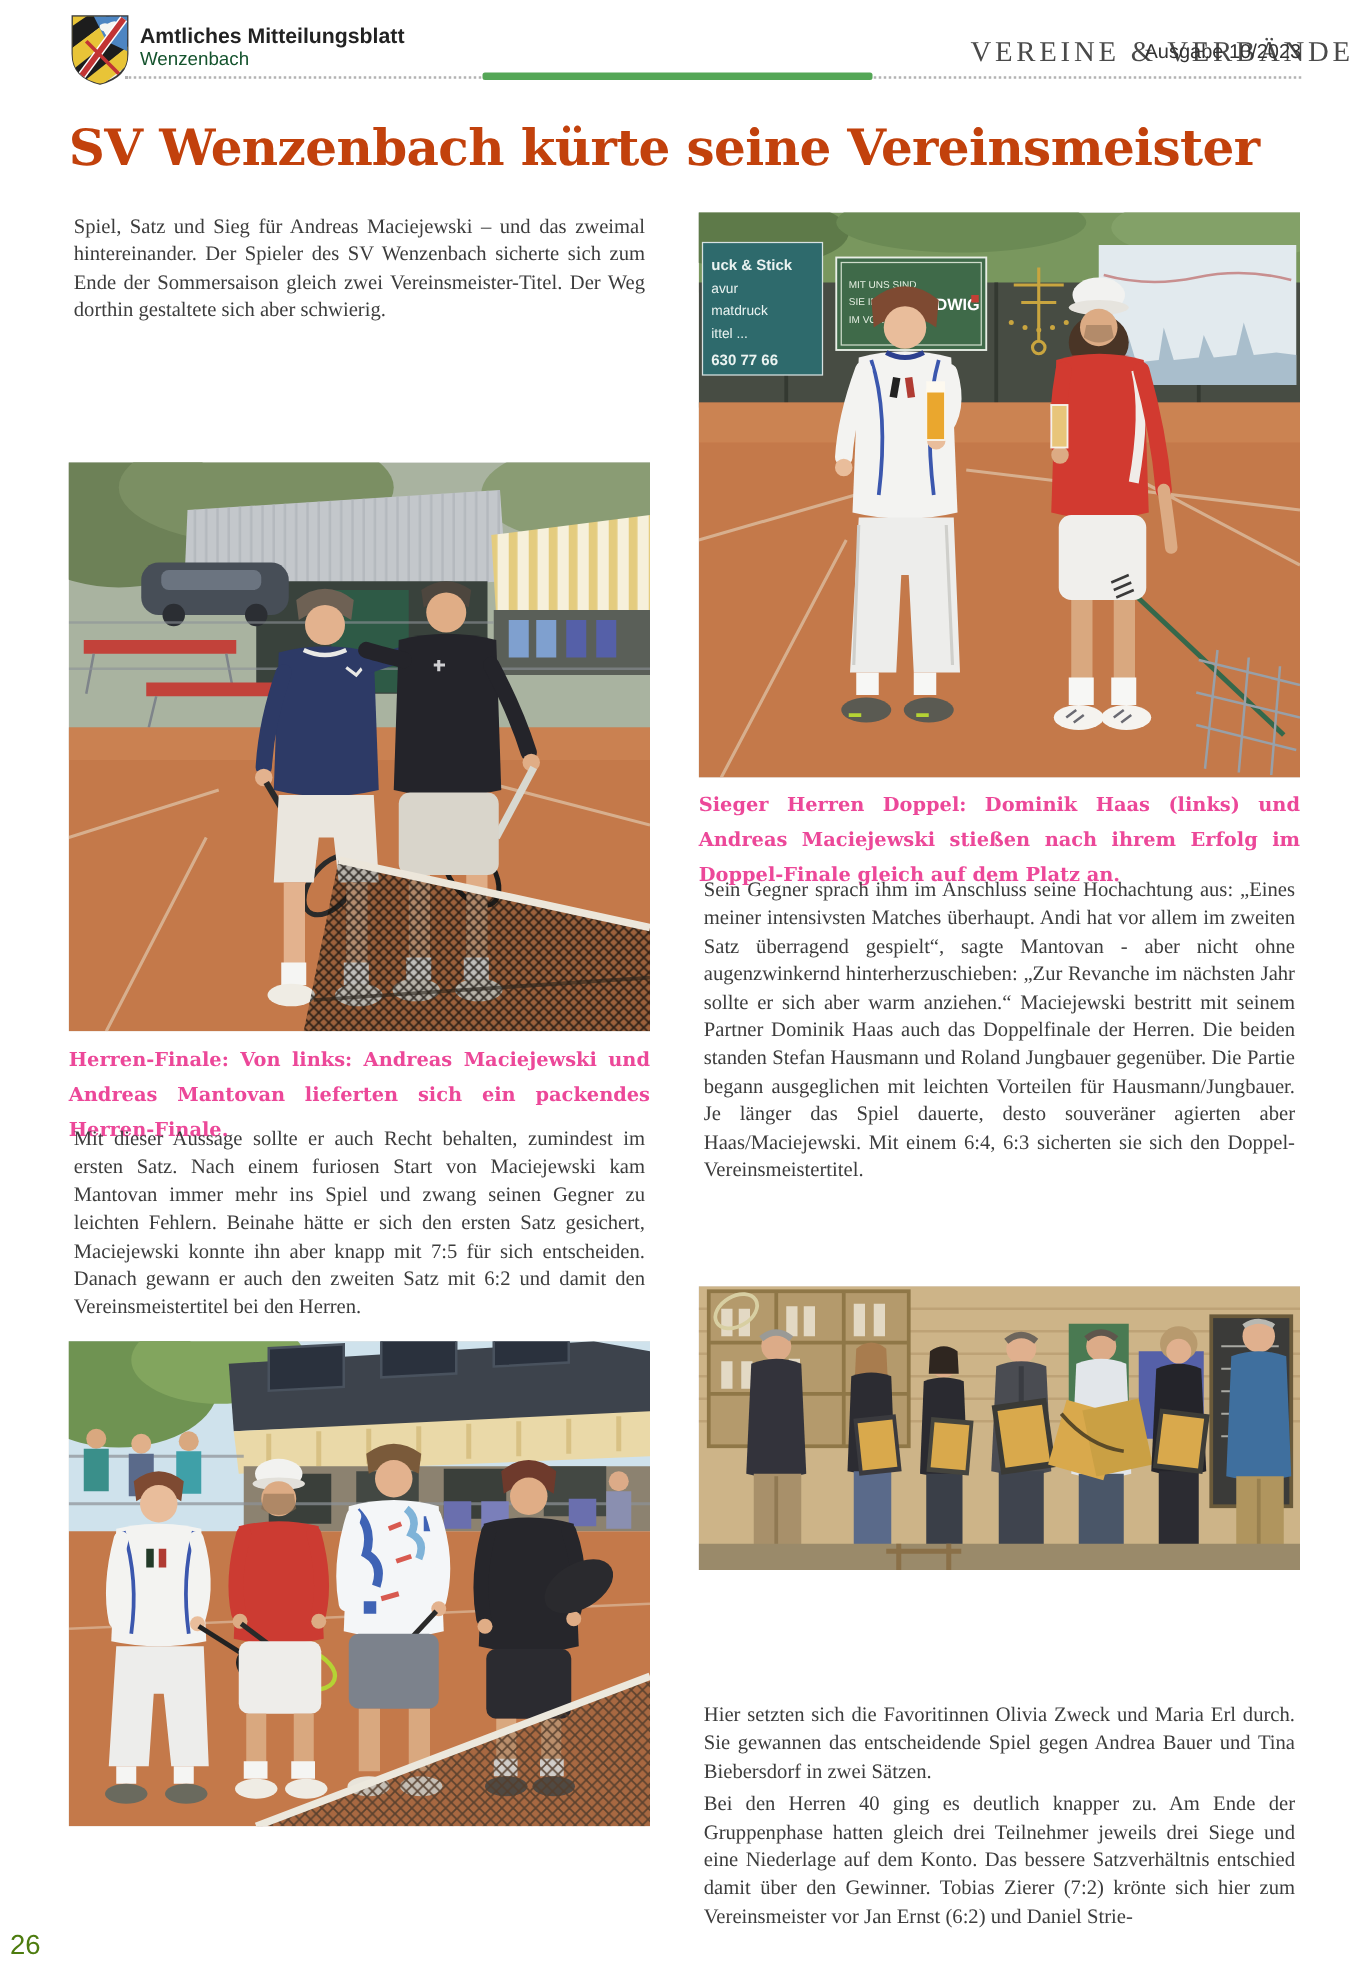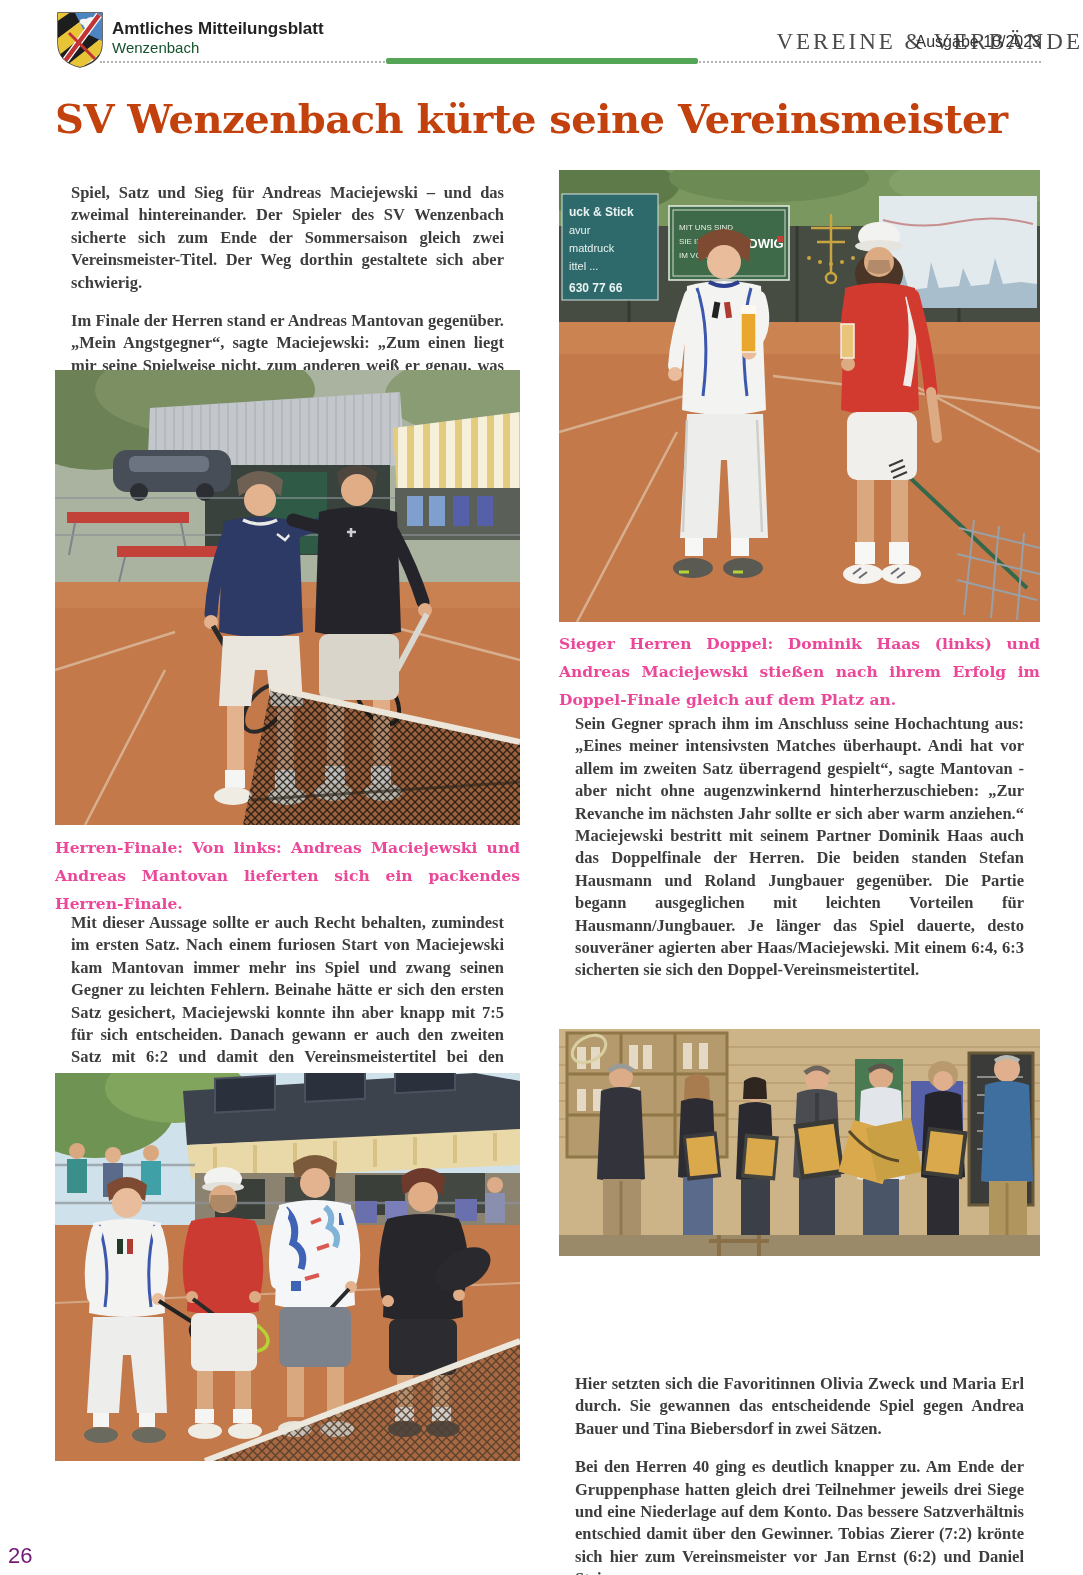--- a/index.html
+++ b/index.html
@@ -11,25 +11,25 @@
   .pub-title{font-family:"Liberation Sans",sans-serif;font-weight:bold;font-size:17px;color:#222;line-height:20px;}
   .pub-sub{font-family:"Liberation Sans",sans-serif;font-size:15px;color:#14532d;line-height:18px;}
   .section-title{font-family:Liberation Serif, serif;font-size:23px;letter-spacing:3px;color:#4a4a4a;text-align:right;padding-left:11px;}
   .issue{font-family:"Liberation Sans",sans-serif;font-size:16px;color:#333;}
   .dotted-rule{border-top:2px dotted #b3b3b3;height:0;}
   .green-bar{height:6px;border-radius:2px;}
 
   
   .headline{font-family:"DejaVu Serif",serif;font-weight:bold;font-size:40px;color:#c2410c;letter-spacing:-0.5px;line-height:1.1;margin:0;}
   .body-text{font-size:16.5px;line-height:22.4px;color:#3d3d3d;text-align:justify;}
-  .body-text p{margin:16px;font-weight:bold;}
+  .body-text p{margin:4px;}
   .caption{font-family:"DejaVu Serif",serif;font-weight:bold;font-size:15.5px;line-height:28px;color:#ec4899;text-align:justify;}
   .photo{display:block;background:#ddd;}
   .cut{overflow:hidden;}
-  .pagenum{font-family:"Liberation Sans",sans-serif;font-size:22px;color:#701a75;}
+  .pagenum{font-family:"Liberation Sans",sans-serif;font-size:22px;color:#4d7c0f;}
 </style>
 </head>
 <body>
 
 <div class="page">
 
   <svg class="abs" style="left:55px;top:11px;" width="50" height="58" viewBox="0 0 50 58">
     <defs>
         <clipPath id="shieldClip">
           <path d="M3 2 H47 V32 C47 46 38 53 25 56 C12 53 3 46 3 32 Z"></path>
@@ -56,21 +56,20 @@
   </div>
   <div class="abs section-title" style="left:0;right:0;top:29px;">VEREINE &amp; VERBÄNDE</div>
   <div class="abs issue" style="right:42px;top:33px;">Ausgabe 10/2023</div>
   <div class="abs dotted-rule" style="left:100px;right:42px;top:61px;"></div>
   <div class="abs green-bar" style="left:386px;top:58px;width:312px;background:#54a656;"></div>
 
   <h1 class="abs headline" style="left:55px;top:97px;width:985px;">SV Wenzenbach kürte seine Vereinsmeister</h1>
 
   <div class="abs body-text" style="left:55px;top:166px;width:465px;">
     <p>Spiel, Satz und Sieg für Andreas Maciejewski – und das zweimal hintereinander. Der Spieler des SV Wenzenbach sicherte sich zum Ende der Sommersaison gleich zwei Vereinsmeister-Titel. Der Weg dorthin gestaltete sich aber schwierig.</p>
-    <p>Im Finale der Herren stand er Andreas Mantovan gegenüber. „Mein Angstgegner“, sagte Maciejewski: „Zum einen liegt mir seine Spielweise nicht, zum anderen weiß er genau, was mir nicht schmeckt.“</p>
   </div>
 
   <svg class="abs photo" style="left:55px;top:370px;" width="465" height="455" viewBox="0 0 465 455">
     <defs>
       <pattern id="meshB" width="8" height="8" patternUnits="userSpaceOnUse">
         <path d="M0 0L8 8M8 0L0 8" stroke="#17130f" stroke-width="1.3"></path>
       </pattern>
       <pattern id="corrB" width="9" height="9" patternUnits="userSpaceOnUse">
         <path d="M2 0V9" stroke="#aeb3b8" stroke-width="2"></path>
       </pattern>

